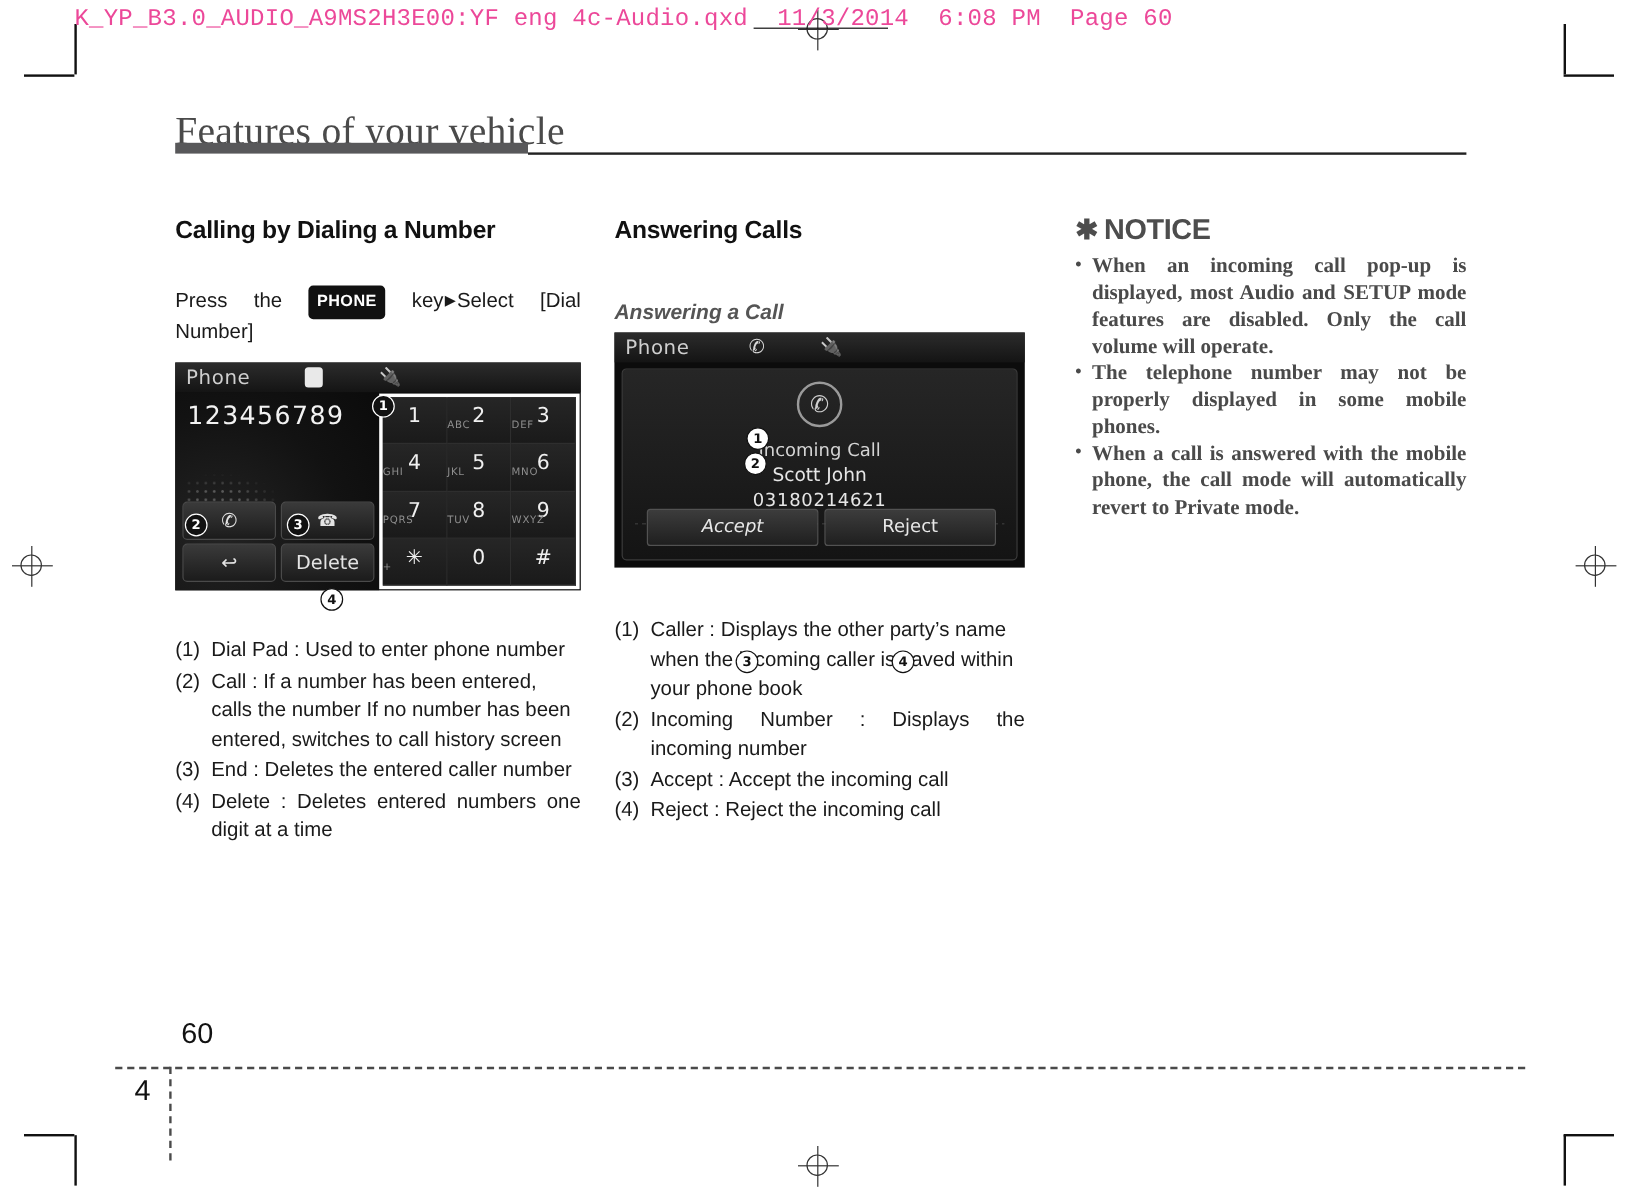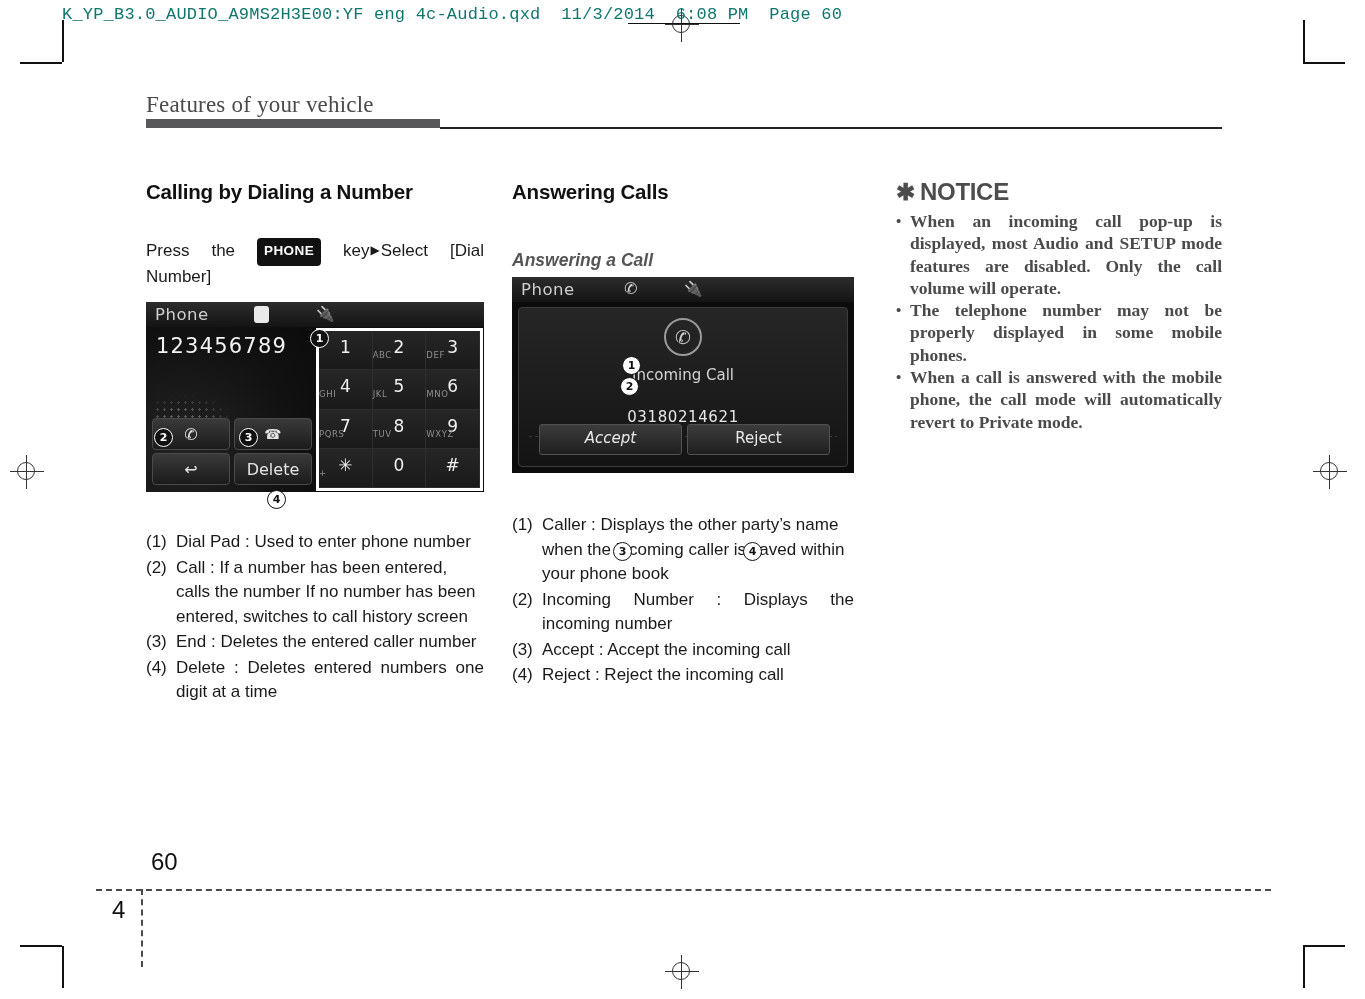--- a/index.html
+++ b/index.html
@@ -9,26 +9,26 @@
   
   .crop{position:absolute;background:#111;}
   .regmark{position:absolute;width:34px;height:34px;}
   .regmark .rc{position:absolute;left:7px;top:7px;width:18px;height:18px;
       border:1px solid #333;border-radius:50%;box-sizing:border-box;}
   .regmark .rv{position:absolute;left:16px;top:0;width:1px;height:34px;background:#333;}
   .regmark .rh{position:absolute;top:16px;left:0;height:1px;width:34px;background:#333;}
 
   
   .qxd{position:absolute;left:62px;top:5px;font-family:"Liberation Mono", monospace;
-       font-size:17px;letter-spacing:.2px;color:#0f766e;white-space:pre;}
+       font-size:20px;letter-spacing:.2px;color:#ec4899;white-space:pre;}
   .qxd-underline{position:absolute;height:1px;background:#111;}
 
   
   .chapter-title{position:absolute;left:146px;top:92px;font-family:"Liberation Serif", serif;
-       font-size:23px;color:#4a4a4a;letter-spacing:.2px;}
+       font-size:33px;color:#4a4a4a;letter-spacing:.2px;}
   .title-bar{position:absolute;left:146px;top:119px;width:294px;height:9px;background:#58585a;}
   .title-rule{position:absolute;left:440px;top:127px;width:782px;height:1.5px;background:#222;}
 
   
   .col{position:absolute;top:180px;}
   #col1{left:146px;width:338px;}
   #col2{left:512px;width:342px;}
   #col3{left:896px;width:326px;}
 
   h2.sec{font-size:20.5px;font-weight:bold;margin:0 0 34px 0;letter-spacing:-.2px;color:#111;}
@@ -295,20 +295,21 @@
       <div class="stitle">Phone</div>
       <div class="usbicon" style="left:112px;top:2px;font-size:16px;">✆</div>
       <div class="usbicon" style="left:172px;top:3px;">🔌</div>
     </div>
 
     <div class="callbox">
       <div class="callcircle">
         <div class="hs">✆</div>
       </div>
       <div class="ctext" style="top:58px;font-size:15px;color:#d4d4d4;">Incoming Call</div>
+      <div class="ctext" style="top:79px;font-size:15.5px;">Scott John</div>
       <div class="ctext" style="top:100px;font-size:15px;letter-spacing:.6px;">03180214621</div>
       <div class="divline" style="top:128px;"></div>
 
       <div class="cbtn" style="left:20px;width:141px;font-style:italic;">
         <div class="lbl">Accept</div>
       </div>
       <div class="cbtn" style="left:168px;width:141px;">
         <div class="lbl">Reject</div>
       </div>
     </div>

